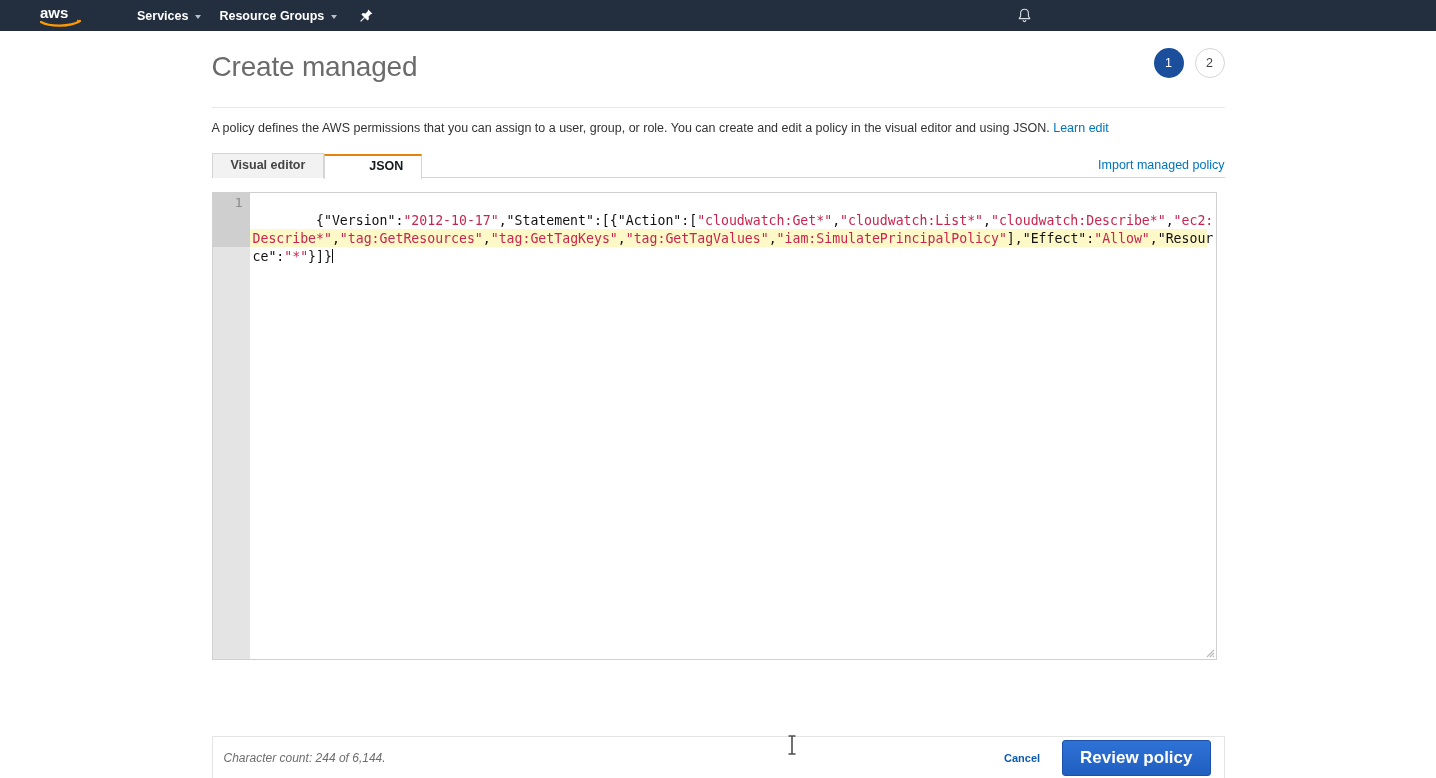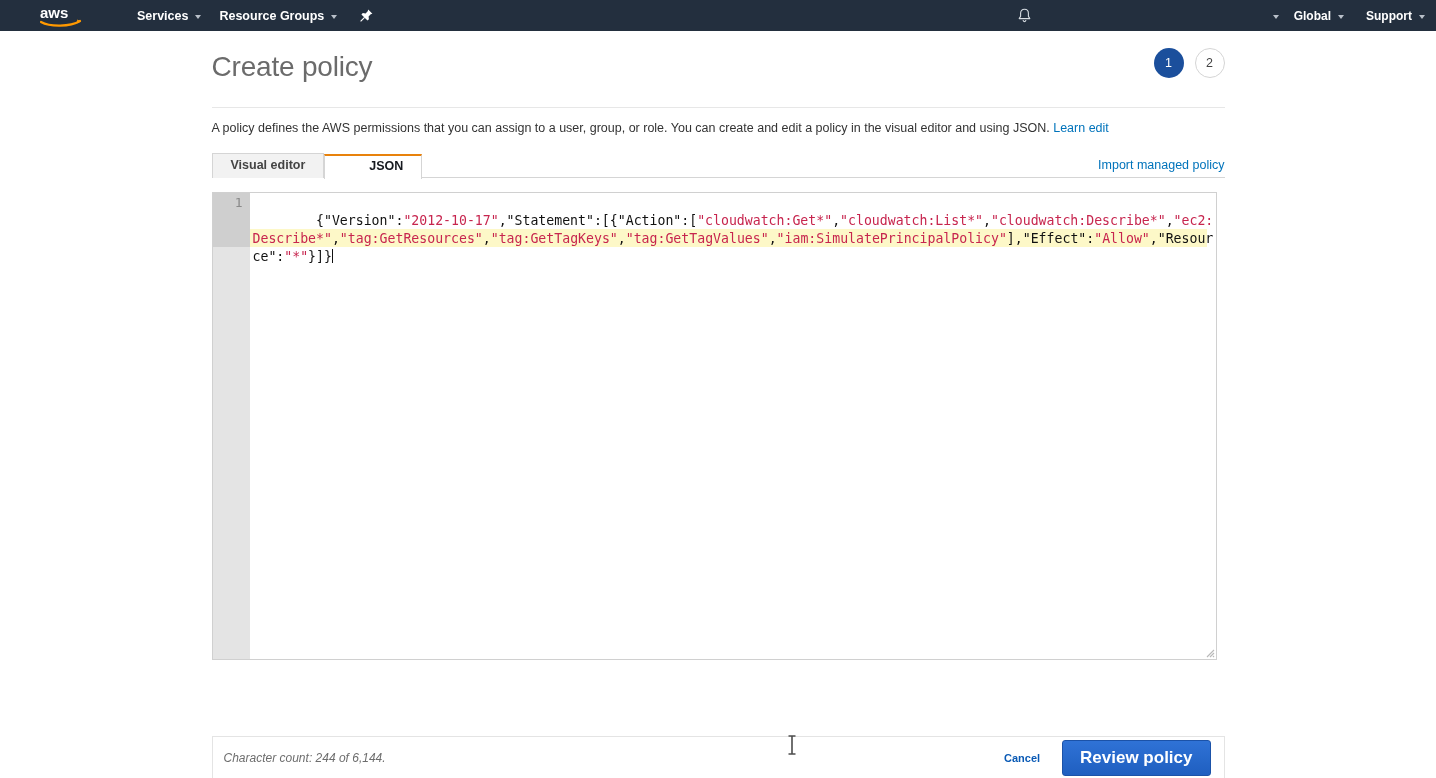--- a/index.html
+++ b/index.html
@@ -350,40 +350,26 @@
     </div>
   </div>
 
   <div class="bell-wrap">
     <svg width="15" height="16" viewBox="0 0 15 16">
       <path d="M7.5 1.2 C5 1.2 3.6 2.9 3.6 5.2 L3.6 8.2 L2.2 10.6 L12.8 10.6 L11.4 8.2 L11.4 5.2 C11.4 2.9 10 1.2 7.5 1.2 Z" fill="none" stroke="#d5dbe0" stroke-width="1.1" stroke-linejoin="round"></path>
       <path d="M6.1 12.1 C6.1 13 6.7 13.6 7.5 13.6 C8.3 13.6 8.9 13 8.9 12.1" fill="none" stroke="#d5dbe0" stroke-width="1.1"></path>
     </svg>
   </div>
 
-  <div class="nav-right">
-    <div class="account-menu">
-      <span></span>
-      <span class="caret"></span>
-    </div>
-    <div class="nav-item">
-      <span>Global</span>
-      <span class="caret"></span>
-    </div>
-    <div class="nav-item">
-      <span>Support</span>
-      <span class="caret"></span>
-    </div>
-  </div>
 </div>
 
 <div class="content">
 
   <div class="page-head">
-    <h1 class="page-title">Create policy</h1>
+    <h1 class="page-title">Create managed</h1>
     <div class="steps">
       <div class="step active">1</div>
       <div class="step inactive">2</div>
     </div>
   </div>
 
   <div class="head-rule"></div>
 
   <div class="desc">
     <span>A policy defines the AWS permissions that you can assign to a user, group, or role. You can create and edit a policy in the visual editor and using JSON.</span>

